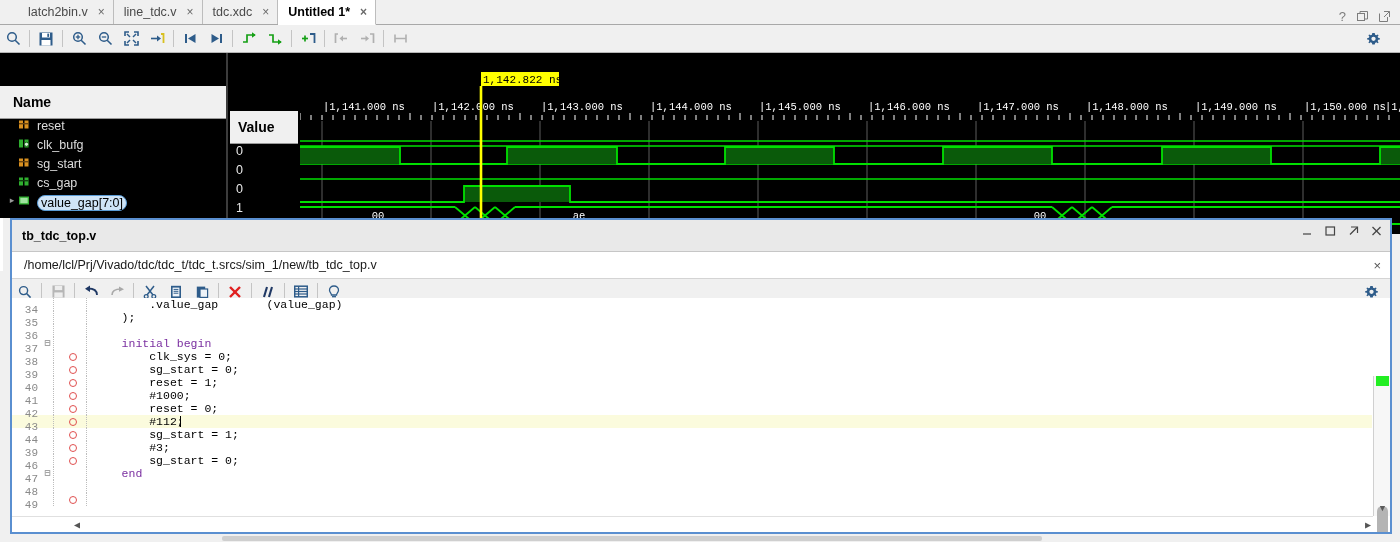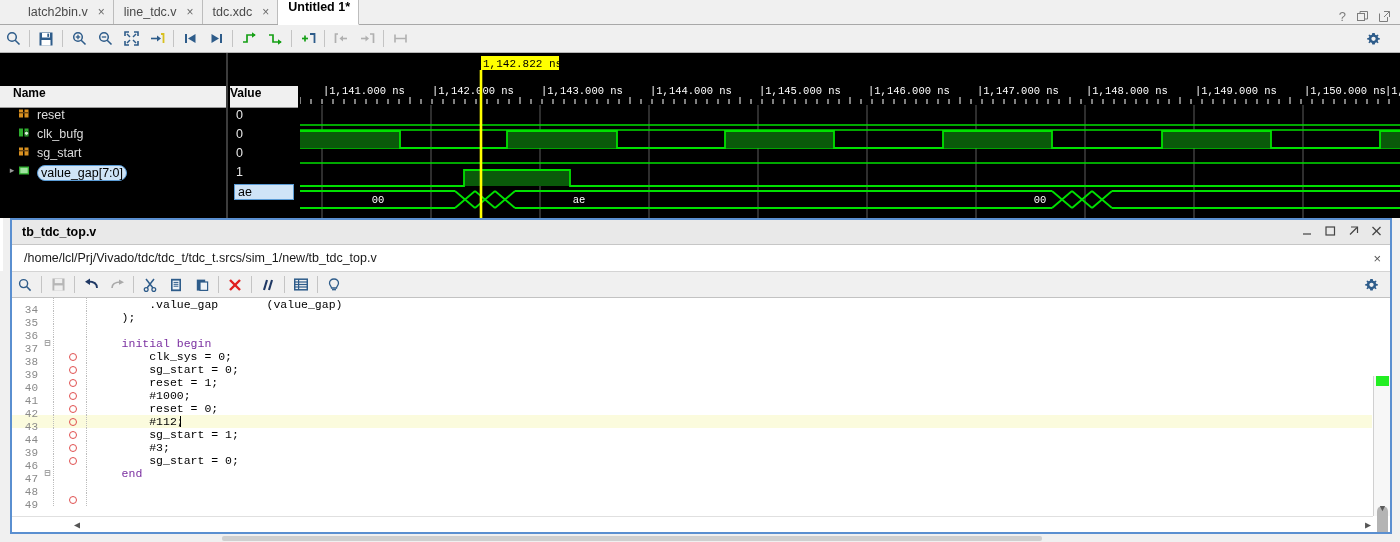--- a/index.html
+++ b/index.html
@@ -20,21 +20,21 @@
   }
   .tab {
     display:flex; align-items:center; gap:10px;
     padding:0 8px 0 10px; height:25px;
     border-right:1px solid #bdbdbd;
     color:#4a4a4a; font-size:12.5px; white-space:nowrap;
     background:#f0f0f0;
   }
   .tab.active {
     background:#ffffff; color:#000000; font-weight:bold;
-    border-bottom:1px solid #ffffff; margin-bottom:-1px;flex-direction:column;
+    border-bottom:1px solid #ffffff; margin-bottom:-1px;
   }
   .tab .x { color:#6a6a6a; font-size:12px; line-height:1; }
   .tabbar .spacer { flex:1; border:0; background:#f0f0f0; }
   .win-icons {
     display:flex; align-items:center; gap:11px; padding:0 10px;
     color:#7d7d7d; font-size:12px;
   }
   .win-icons svg { display:block; }
 
   
@@ -56,55 +56,55 @@
   }
   .names-col {
     position:absolute; left:0; top:0; width:228px; height:165px;
     background:#000000; border-right:2px solid #3c3c3c;
   }
   .values-col {
     position:absolute; left:230px; top:0; width:68px; height:165px;
     background:#000000;
   }
   .hdr {
-    height:22px; background:#f0f0f0; border-bottom:1px solid #9a9a9a;
-    display:flex; font-weight:bold; font-size:12px; color:#000;
+    height:33px; background:#f0f0f0; border-bottom:1px solid #9a9a9a;
+    display:flex; align-items:center; font-weight:bold; font-size:14px; color:#000;
   }
   .names-col .hdr { padding-left:13px; }
-  .values-col .hdr { padding-left:0; }
+  .values-col .hdr { padding-left:8px;margin-top:25px; }
 
   .sigrow {
     height:19px; display:flex; align-items:flex-start;
     color:#dcdcdc; font-size:12.5px; white-space:nowrap;
   }
   .names-col .sigrow { padding-left:6px; }
   .values-col .sigrow { padding-left:6px; color:#e8e8e8; font-family:"Liberation Sans",sans-serif; }
   .expander { width:12px; color:#9a9a9a; font-size:9px; text-align:center; }
   .sigicon { width:14px; height:12px; margin-right:5px; flex:0 0 auto; }
   .signame.sel {
     background:#cfe4f7; color:#000; border:1px solid #5a9bd5;
     padding:0 3px; border-radius:8px; line-height:14px;
   }
   .val.sel {
     display:block; background:#cfe4f7; color:#000;
     border:1px solid #5a9bd5; width:60px; padding:0 3px; line-height:14px; margin-left:-2px;
   }
 
   .wavepane {
-    position:absolute; left:300px; top:0; width:1100px; height:165px;
+    position:absolute; left:300px; top:16px; width:1100px; height:165px;
     background:#e5e5e5; overflow:hidden;
   }
 
   
   .srcpanel {
     position:absolute; left:10px; top:218px; width:1382px; height:316px;
     background:#ffffff; border:2px solid #5a8fd0;
   }
   .srchdr {
-    height:25px; background:#e9e9e9; border-bottom:1px solid #c6c6c6;
+    height:32px; background:#e9e9e9; border-bottom:1px solid #c6c6c6;
     display:flex; align-items:center; padding-left:10px;
     font-weight:bold; font-size:12.5px; color:#000;
     position:relative;
   }
   .srchdr .ctrls {
     position:absolute; right:8px; top:0; height:24px;
     display:flex; align-items:center; gap:12px; color:#444;
   }
   .srcpath {
     height:27px; background:#ffffff; border-bottom:1px solid #d4d4d4;
@@ -360,20 +360,31 @@
         <div class="sigrow">
           <span class="expander"></span>
           <span class="sigicon">
             <svg width="13" height="11" viewBox="0 0 13 11">
                 <rect x="1" y="1.5" width="4" height="8" fill="#d89020"></rect>
                 <rect x="6.5" y="1.5" width="4" height="8" fill="#d89020"></rect>
                 <rect x="1" y="4" width="9.5" height="1.4" fill="#6a4510"></rect>
               </svg>
           </span>
           <span class="signame">sg_start</span>
+        </div>
+        <div class="sigrow">
+          <span class="expander"></span>
+          <span class="sigicon">
+            <svg width="13" height="11" viewBox="0 0 13 11">
+                <rect x="1" y="1.5" width="4" height="8" fill="#2fae2f"></rect>
+                <rect x="6.5" y="1.5" width="4" height="8" fill="#2fae2f"></rect>
+                <rect x="1" y="4" width="9.5" height="1.4" fill="#10400f"></rect>
+              </svg>
+          </span>
+          <span class="signame">cs_gap</span>
         </div>
         <div class="sigrow">
           <span class="expander">▸</span>
           <span class="sigicon">
             <svg width="13" height="11" viewBox="0 0 13 11">
                 <rect x="1" y="1.5" width="10" height="8" fill="#2fae2f"></rect>
                 <rect x="2.3" y="2.8" width="7.4" height="5.4" fill="#9fe29f"></rect>
               </svg>
           </span>
           <span class="signame sel">value_gap[7:0]</span>

